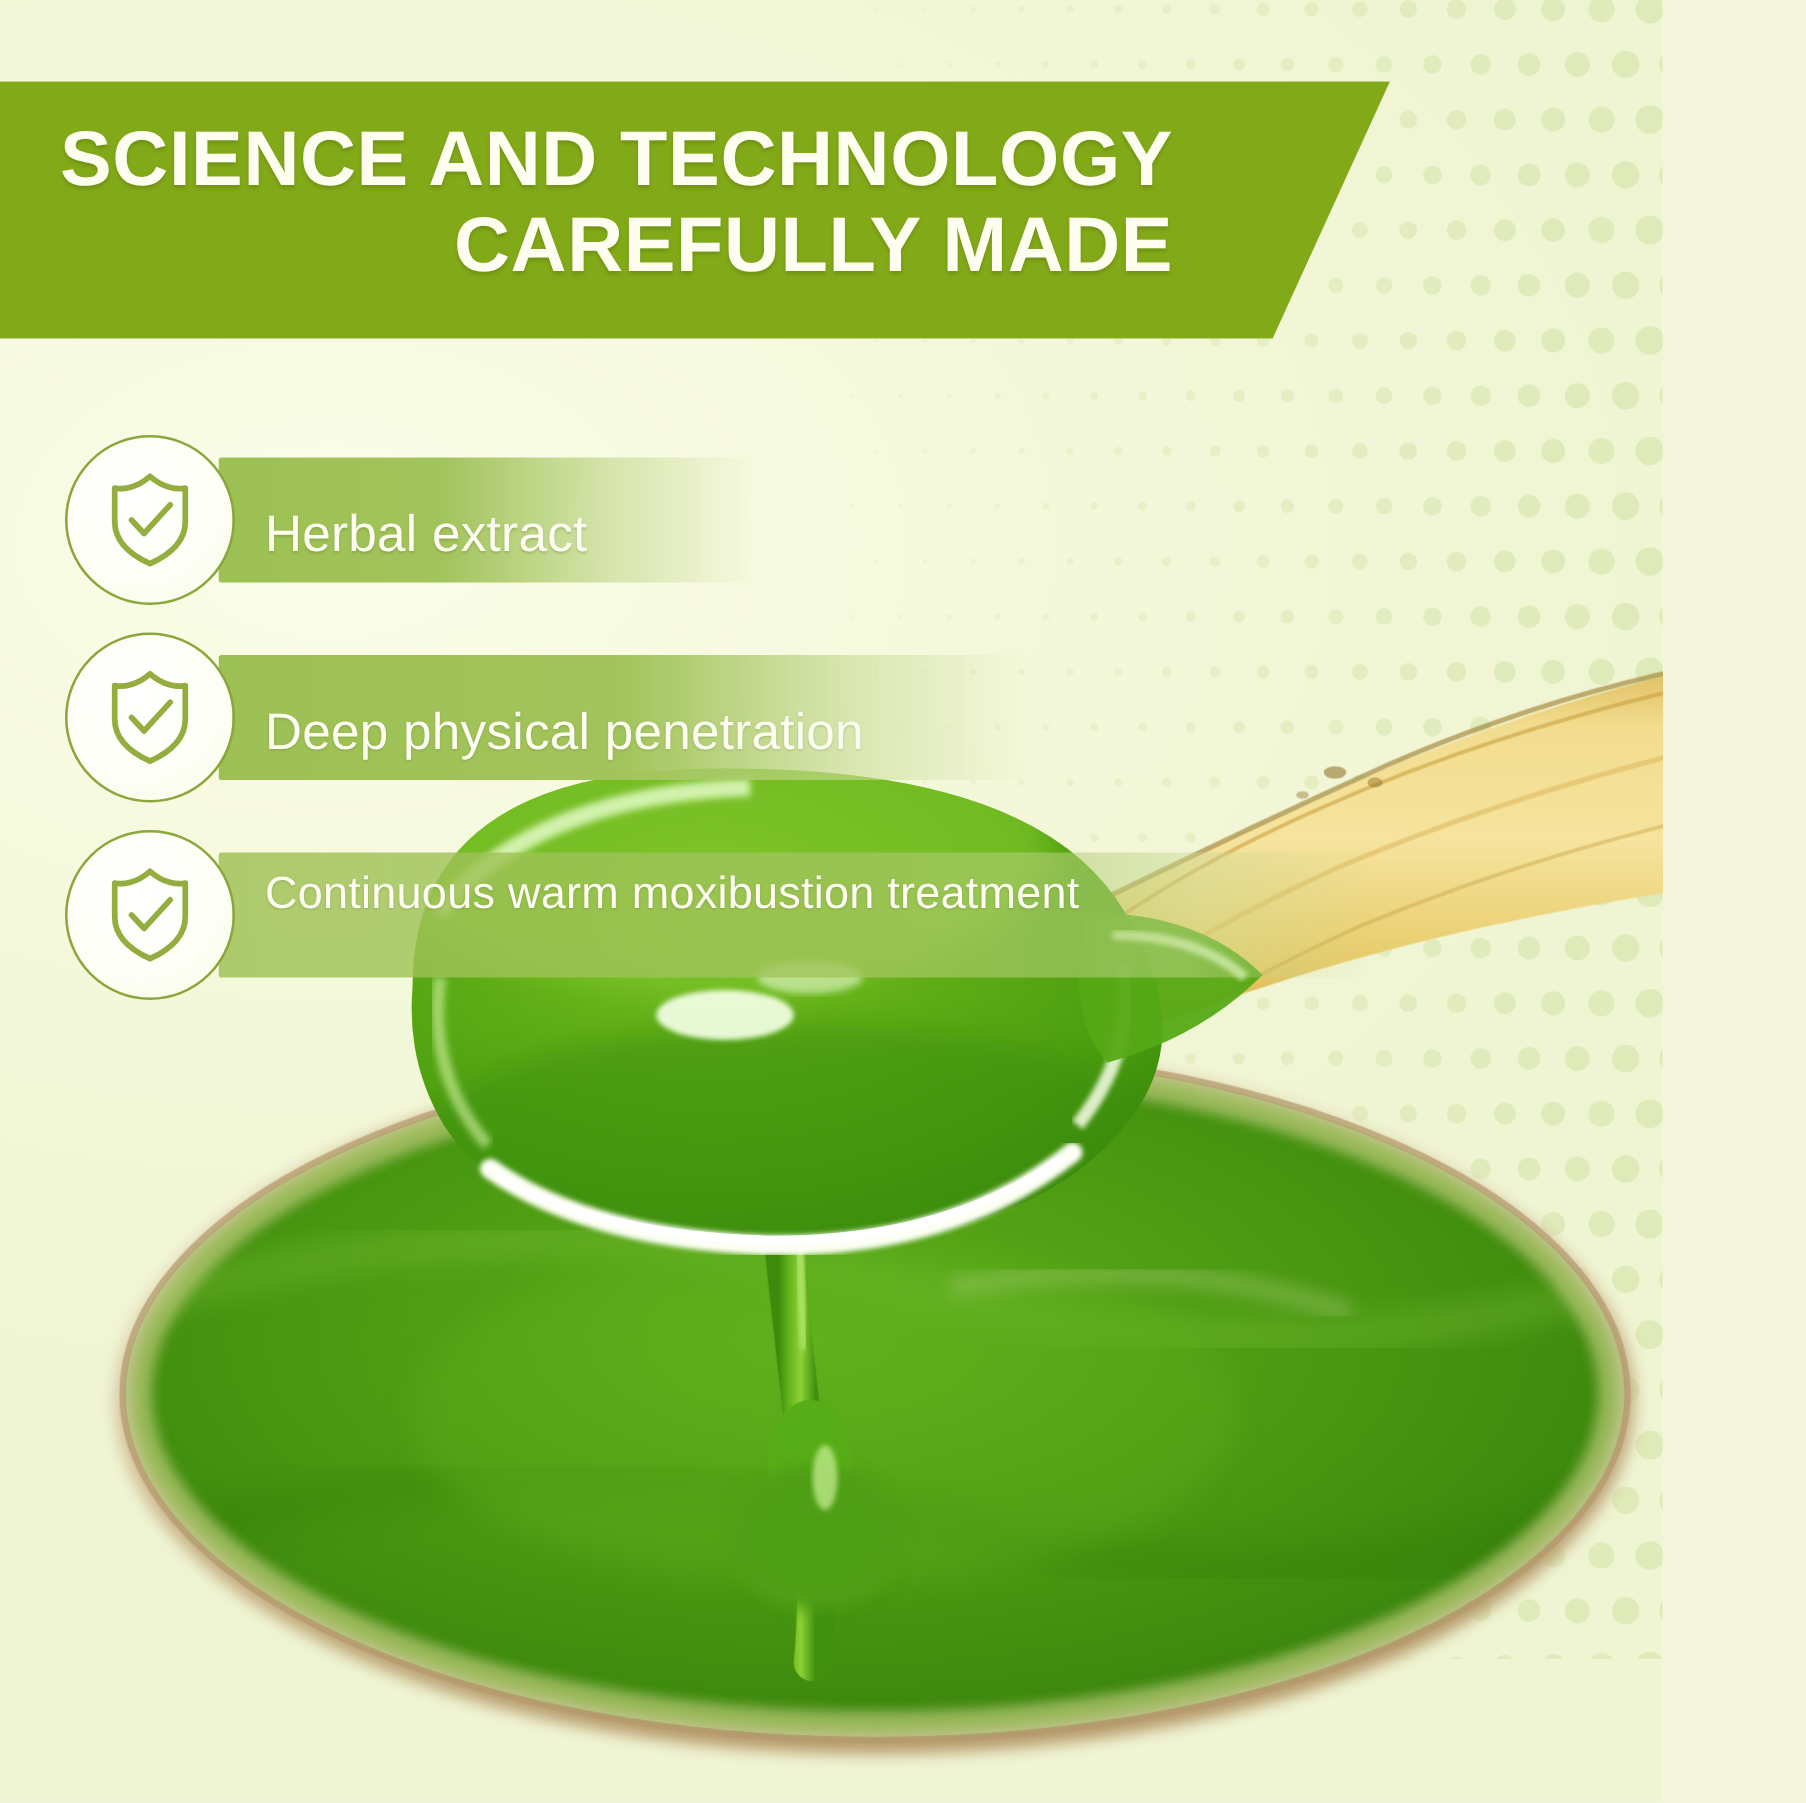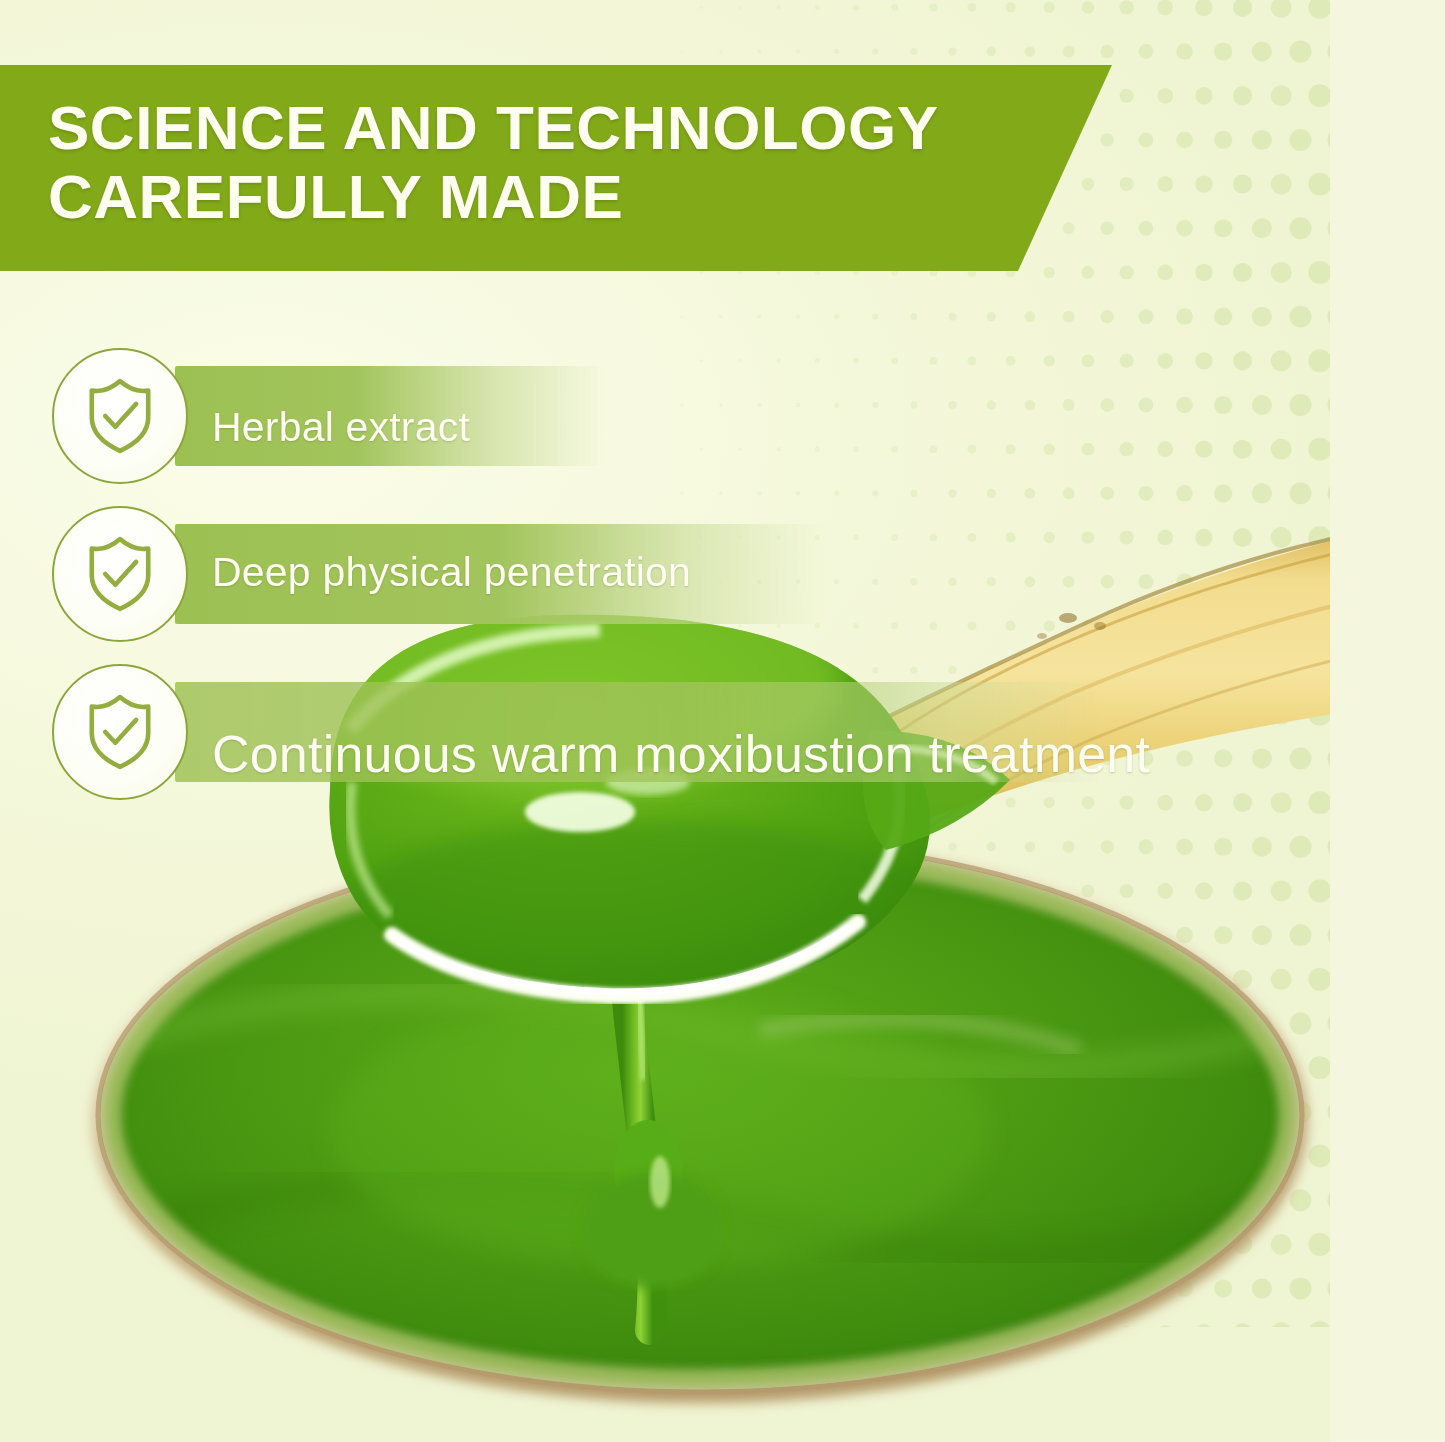--- a/index.html
+++ b/index.html
@@ -11,20 +11,21 @@
   }
 
   
   #poster {
     position:relative;
     width:1330px;
     height:1442px;
     background:
       radial-gradient(ellipse 1100px 700px at 20% 30%, #fbfde9 0%, #f4f8da 55%, #eff4d2 100%);
     overflow:hidden;
+    text-align:right;
   }
 
   
   .dots {
     position:absolute;
     inset:0;
     pointer-events:none;
   }
 
   
@@ -101,22 +102,22 @@
     color:#fdfdf2;
     font-size:41px;
     line-height:1;
     font-weight:400;
     letter-spacing:0.2px;
     white-space:nowrap;
     z-index:4;
     text-shadow:0 1px 2px rgba(80,100,30,0.28);
   }
   #feature-0 .flabel { top:59px; }
-  #feature-1 .flabel { top:46px; }
-  #feature-2 .flabel { top:64px; font-size:52px; }
+  #feature-1 .flabel { top:59px; }
+  #feature-2 .flabel { top:32px; font-size:36px; }
 
   
   .photo {
     position:absolute;
     left:0; top:430px;
     width:1445px; height:1012px;
     z-index:4;
   }
   .photo svg { display:block; width:100%; height:100%; }
 </style>

